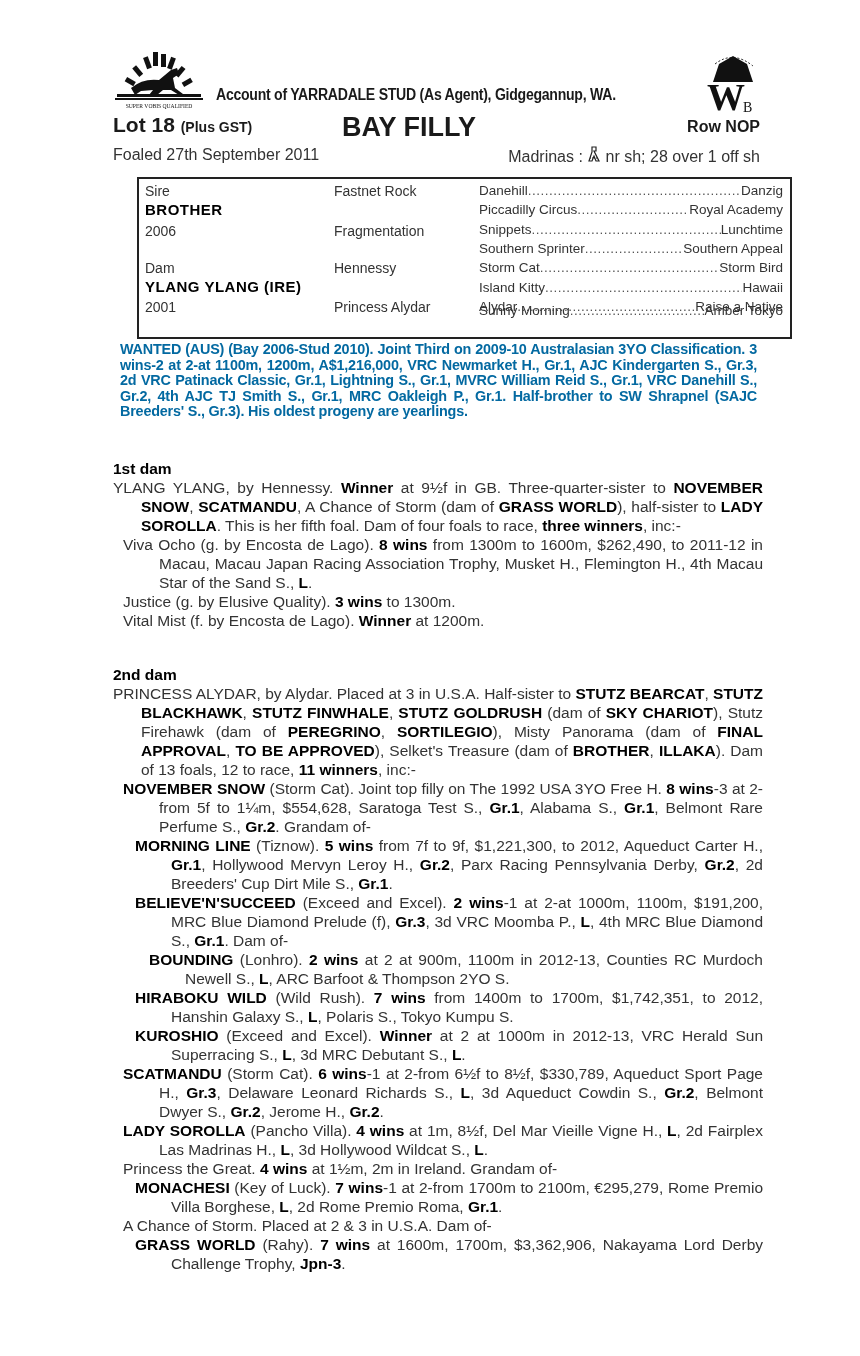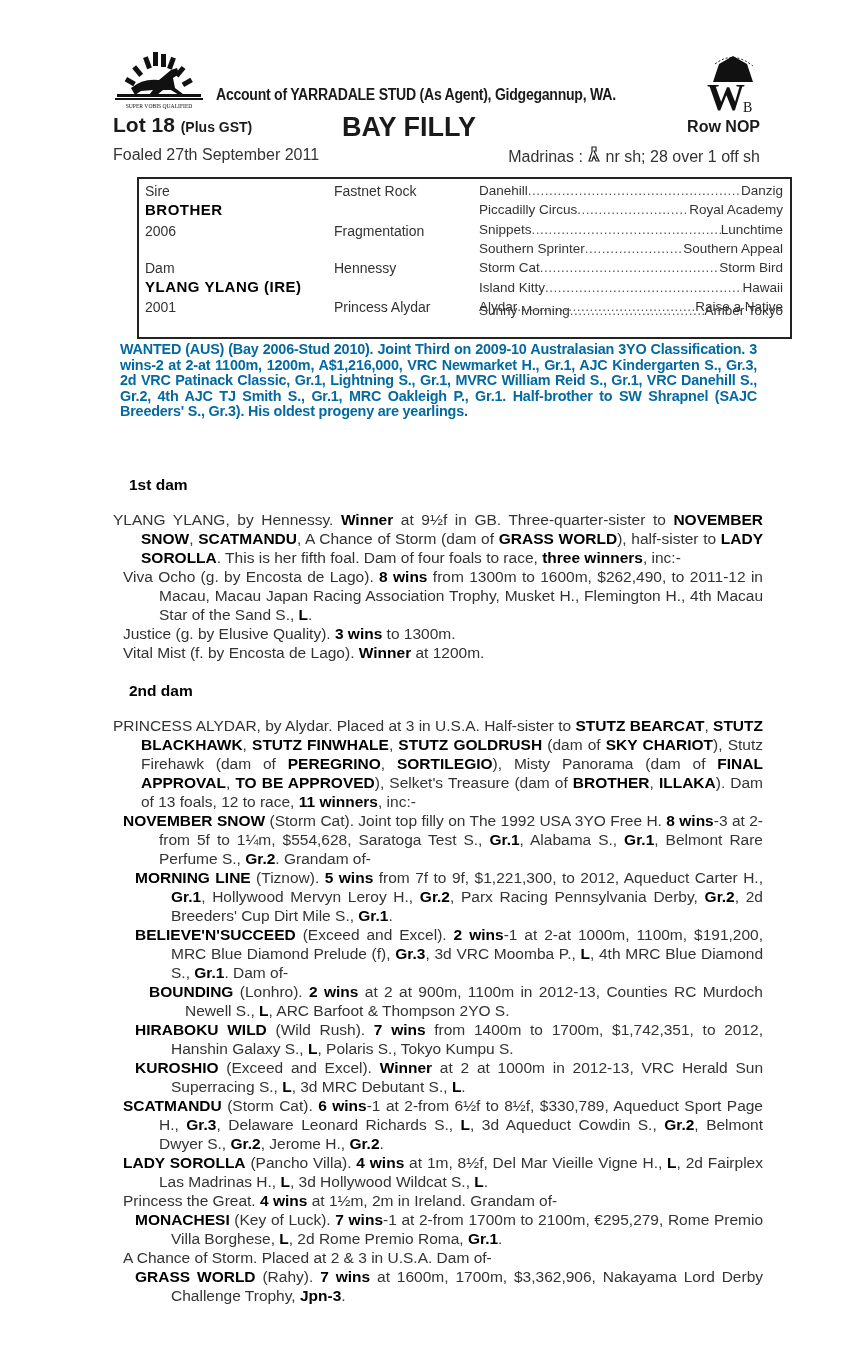--- a/index.html
+++ b/index.html
@@ -27,21 +27,21 @@
   .ped .gg { position:absolute; left:340px; width:304px; font-size:13.5px; color:#333; display:flex; white-space:nowrap; }
   .gg .dots { flex:1; overflow:hidden; }
   .gg .dots::before { content:"..............................................................................................."; letter-spacing:0.5px; color:#555; }
 
   
   .sirepara { position:absolute; left:7px; top:302px; width:637px; font-size:14.4px; font-weight:900;
               line-height:15.5px; text-align:justify; color:#0369a1; letter-spacing:-0.2px; }
 
   
   .sec { position:absolute; left:0; width:650px; font-size:15.5px; line-height:19px; color:#333; }
-  .sec h3 { margin:16px; font-size:15.5px; font-weight:900; color:#000; }
+  .sec h3 { margin:0; font-size:15.5px; font-weight:900; color:#000; }
   .sec p { margin:0; text-align:justify; }
   .sec b { color:#000; font-weight:900; }
   .i0 { padding-left:28px; text-indent:-28px; }
   .i1 { padding-left:46px; text-indent:-36px; }
   .i2 { padding-left:58px; text-indent:-36px; }
   .i3 { padding-left:72px; text-indent:-36px; }
 </style>
 </head>
 <body>
 

